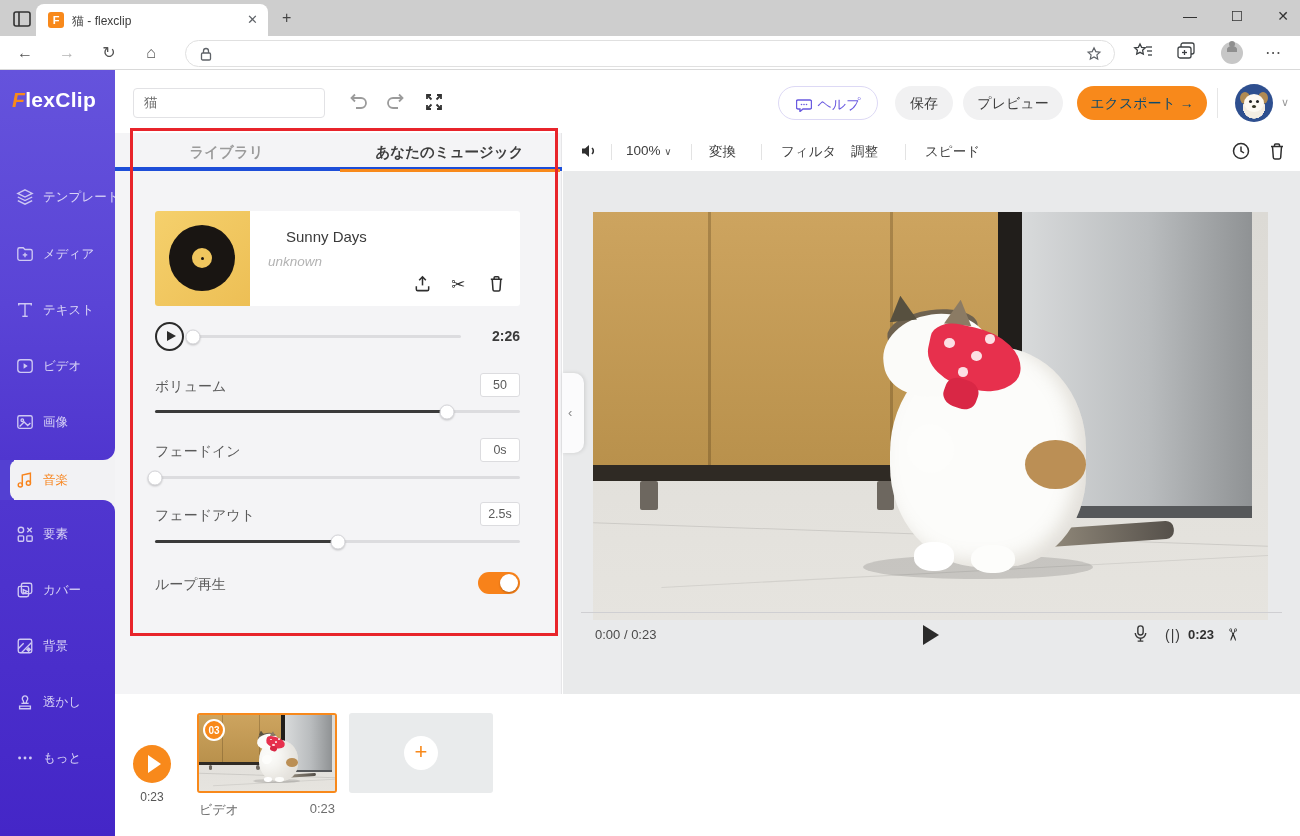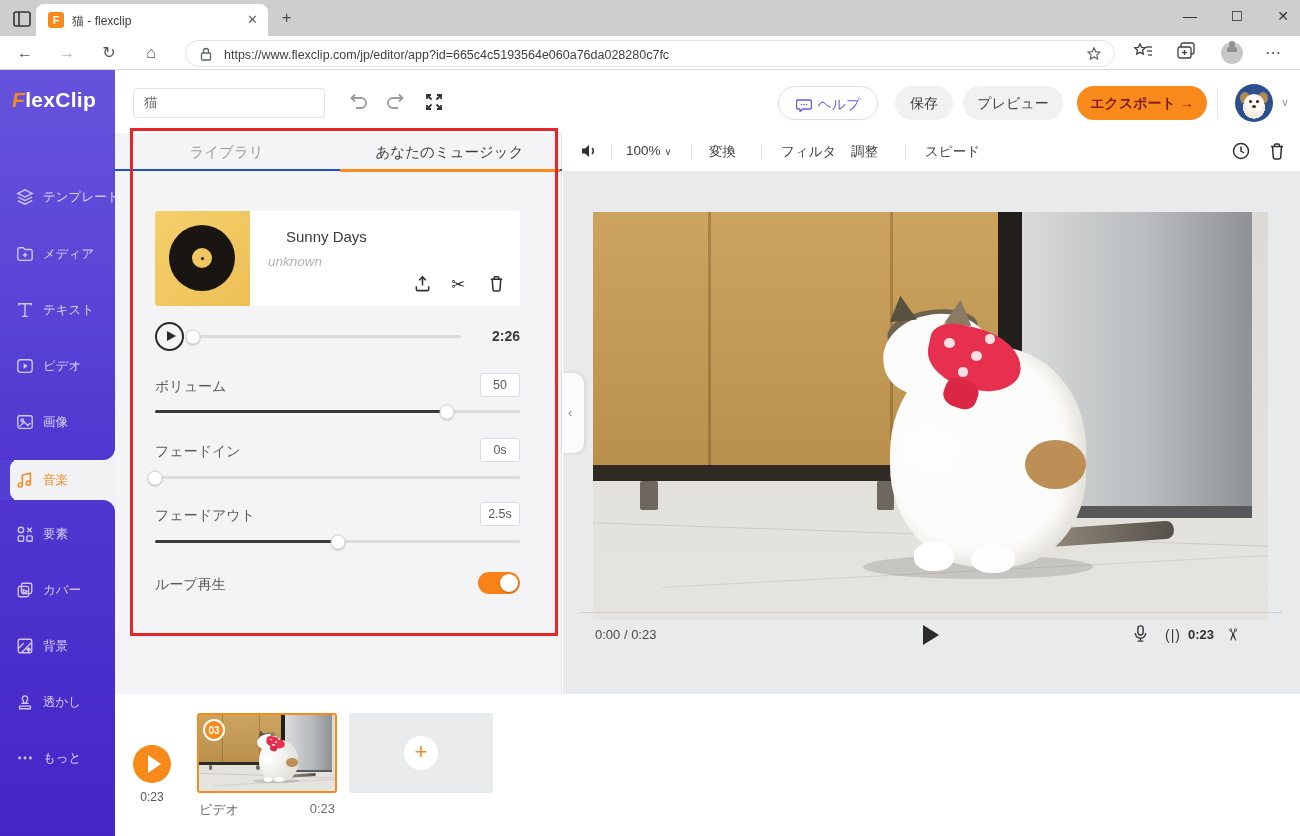--- a/index.html
+++ b/index.html
@@ -49,34 +49,34 @@
   #topbar { left:115px; top:70px; width:1185px; height:63px; background:#fff; }
   #search-box { left:18px; top:18px; width:192px; height:30px; border:1px solid #e2e2e5; border-radius:4px; font-size:13.5px; color:#6b6b6b; padding:0 10px; background:#fff; outline:none; font-family:inherit; }
   .tb-ic { top:22px; width:24px; height:22px; color:#9b9b9b; }
   .tb-ic svg { width:22px; height:20px; }
   .tb-ic.dark { color:#333; }
   .pill { top:16px; height:34px; border-radius:17px; font-size:14px; line-height:34px; text-align:center; }
   #help-btn { left:663px; width:100px; background:#fff; border:1px solid #ddd9f5; color:#6a5ae0; }
   #help-btn .bub { display:inline-block; vertical-align:-3px; margin-right:6px; }
   #save-btn { left:780px; width:58px; background:#f1f1f2; color:#3c3c3c; }
   #preview-btn { left:848px; width:100px; background:#f1f1f2; color:#404040; }
-  #export-btn { left:962px; width:130px; background:#F8891B; color:#7f1d1d; font-weight:bold; }
+  #export-btn { left:962px; width:130px; background:#F8891B; color:#0c4a6e; font-weight:normal; }
   .tb-divider { left:1102px; top:18px; width:1px; height:30px; background:#e6e6e6; }
   #avatar { left:1120px; top:14px; width:38px; height:38px; border-radius:50%; background:radial-gradient(circle at 50% 62%, #f4ede2 0 36%, #2e4f8f 37%); overflow:hidden; }
   #avatar .ear { position:absolute; left:5px; top:8px; width:10px; height:12px; background:#b08a52; border-radius:50%; }
   #avatar .ear2 { left:23px; }
   #avatar .face { position:absolute; left:9px; top:10px; width:20px; height:18px; background:#fdf9f2; border-radius:50%; }
   #avatar .eye { position:absolute; left:14px; top:16px; width:3px; height:3px; background:#222; border-radius:50%; }
   #avatar .eye2 { left:21px; }
   #avatar .nose { position:absolute; left:17px; top:21px; width:4px; height:3px; background:#332; border-radius:50%; }
   #avatar-chev { left:1166px; top:26px; color:#9a9a9a; font-size:11px; }
 
   
   #panel { left:115px; top:133px; width:447px; height:561px; background:#f4f4f6; border-right:1px solid #e6e6e8; }
-  .ptabs { left:0; top:0; width:447px; height:38px; border-bottom:2px solid #1d4ed8; }
+  .ptabs { left:0; top:0; width:447px; height:38px; border-bottom:4px solid #1d4ed8;font-weight:bold; }
   .ptab { top:0; height:38px; width:223px; text-align:center; line-height:38px; font-size:14.5px; color:#9b9b9b; }
   .ptab.active { color:#3e3e3e; }
   .ptab-underline { left:225px; top:36px; width:220px; height:3px; background:#F8891B; }
   #track-card { left:40px; top:78px; width:365px; height:95px; background:#fff; border-radius:3px; }
   .vinyl-bg { left:0; top:0; width:95px; height:95px; background:linear-gradient(135deg,#f5d06c,#edbf55); border-radius:3px 0 0 3px; }
   .vinyl { left:14px; top:14px; width:66px; height:66px; background:#191512; border-radius:50%; }
   .vinyl-label { left:23px; top:23px; width:20px; height:20px; background:#f0c65e; border-radius:50%; }
   .vinyl-dot { left:8.5px; top:8.5px; width:3px; height:3px; background:#191512; border-radius:50%; }
   .track-title { left:113px; top:17px; font-size:15px; color:#3a3a3a;margin-left:18px; }
   .track-artist { left:113px; top:43px; font-size:13.5px; font-style:italic; color:#b3b3b3; }
@@ -187,21 +187,20 @@
     <div class="abs nav-ic dis" style="left:56px">→</div>
     <div class="abs nav-ic" style="left:98px">↻</div>
     <div class="abs nav-ic" style="left:140px">⌂</div>
     <div class="abs addr">
       <div class="abs addr-lock">
         <svg width="12" height="14" viewBox="0 0 12 14">
             <rect x="1.5" y="6" width="9" height="7" rx="1.2" fill="none" stroke="#5f6368" stroke-width="1.3"></rect>
             <path d="M3.5 6 V4 a2.5 2.5 0 0 1 5 0 V6" fill="none" stroke="#5f6368" stroke-width="1.3"></path>
           </svg>
       </div>
-      <div class="abs addr-url">https://www.flexclip.com/jp/editor/app?id=665c4c5193564e060a76da028280c7fc</div>
       <div class="abs addr-star">
         <svg width="16" height="16" viewBox="0 0 16 16">
             <path d="M8 1.8 l1.8 3.8 4.1.5 -3 2.8 .8 4.1 L8 11 4.3 13 5.1 8.9 2.1 6.1 6.2 5.6 Z" fill="none" stroke="#5f6368" stroke-width="1.2"></path>
           </svg>
       </div>
     </div>
     <div class="abs chrome-ic" style="left:1133px">
       <svg width="20" height="20" viewBox="0 0 20 20">
           <path d="M7 3 l1.6 3.4 3.7.4 -2.7 2.5 .7 3.7 L7 11.3 3.7 13 4.4 9.3 1.7 6.8 5.4 6.4 Z" fill="none" stroke="#3c4043" stroke-width="1.3"></path>
           <line x1="13" y1="6" x2="19" y2="6" stroke="#3c4043" stroke-width="1.3"></line>

